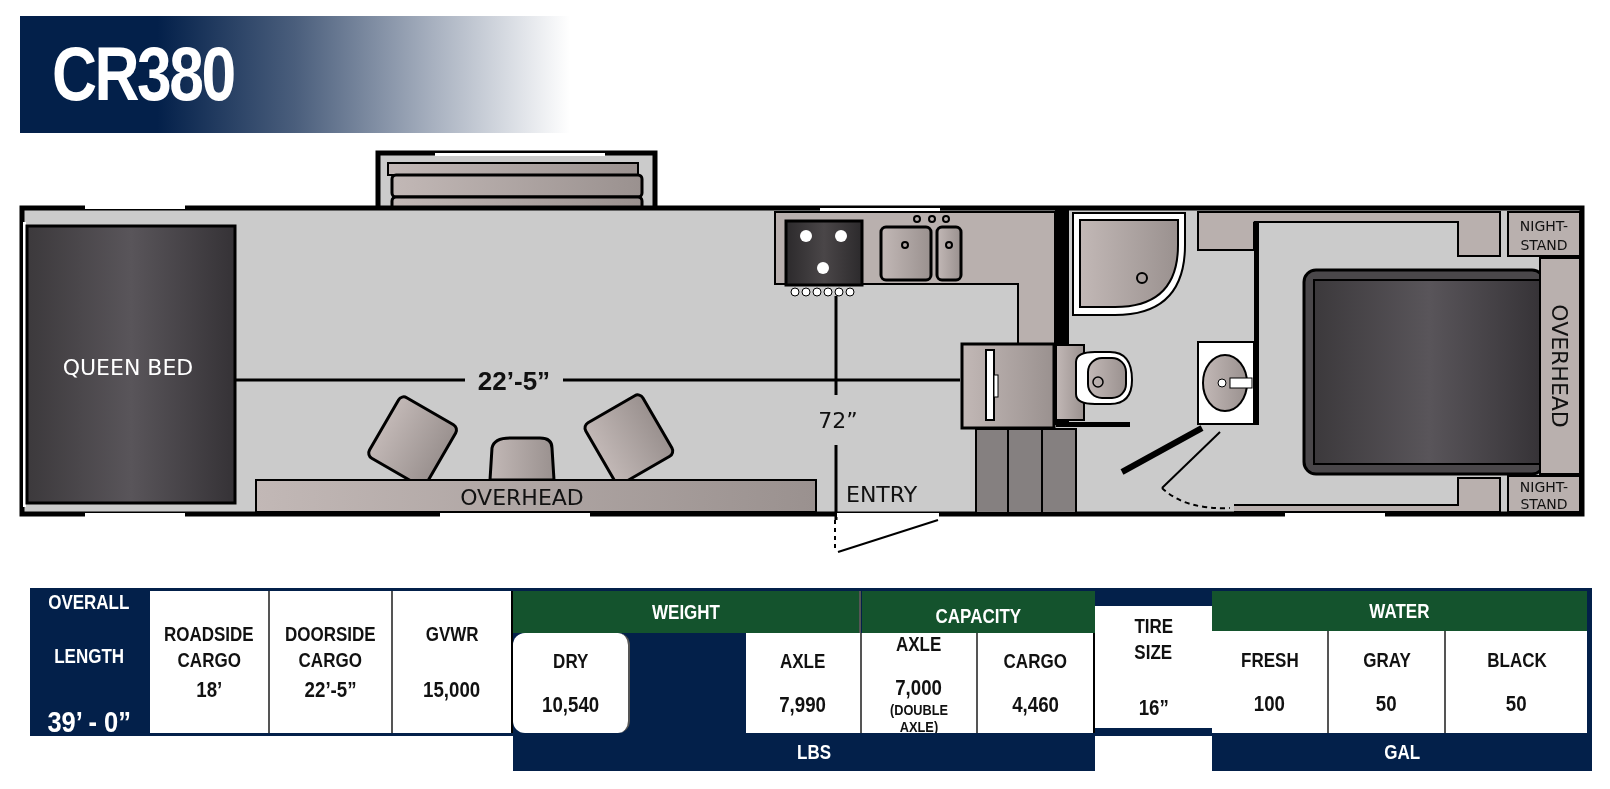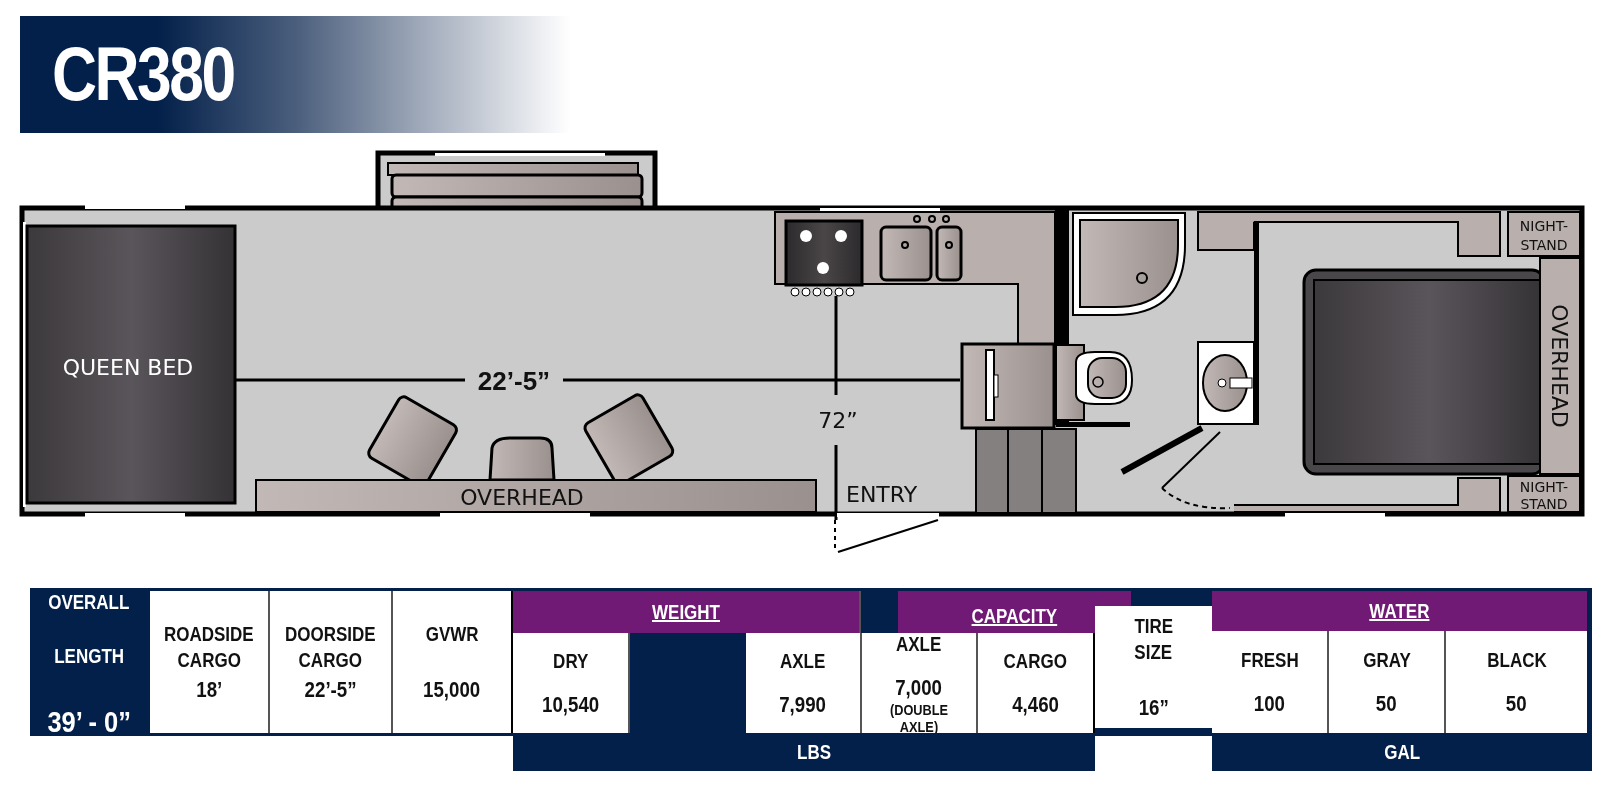--- a/index.html
+++ b/index.html
@@ -10,21 +10,21 @@
     font-weight:bold; font-size:76px; letter-spacing:-3px; transform:scaleX(0.82); transform-origin:left top; line-height:92px; }
   .floorplan { position:absolute; left:0; top:140px; width:1610px; height:420px; }
   .fp-label { font-family:"DejaVu Sans", sans-serif; }
   
   .spec { position:absolute; left:30px; top:588px; width:1562px; height:186px; }
   .cell { position:absolute; box-sizing:border-box; display:flex; flex-direction:column; align-items:center; justify-content:center;
     font-family:"Liberation Sans", sans-serif; font-weight:bold; color:#111; text-align:center; }
   .hdr { font-size:20px; transform:scaleX(0.85); line-height:26px; }
   .val { font-size:22px; transform:scaleX(0.85); line-height:26px; }
   .navy { background:#03204a; color:#fff; }
-  .black { background:#701a75; color:#fff;text-decoration:underline; }
+  .black { background:#14532d; color:#fff; }
   .white { background:#fff; border-right:2px solid #555; }
   .sub { font-size:15px; transform:scaleX(0.85); }
 </style>
 </head>
 <body>
 
 <div class="title-banner">
   <div class="title-text">CR380</div>
 </div>
 
@@ -215,30 +215,30 @@
     <span class="val" style="margin-top:4px;">22’-5”</span>
   </div>
   <div class="cell white" style="left:363px;top:3px;width:120px;height:142px;border-right:2px solid #000;">
     <span class="hdr">GVWR</span>
     <span class="val" style="margin-top:30px;">15,000</span>
   </div>
 
   <div class="cell black" style="left:483px;top:3px;width:348px;height:42px;border-right:2px solid #555;">
     <span class="hdr">WEIGHT</span>
   </div>
-  <div class="cell white" style="left:483px;top:45px;width:117px;height:100px;">
+  <div class="cell white" style="left:483px;top:45px;width:117px;height:100px;border-radius:12px;">
     <span class="hdr">DRY</span>
     <span class="val" style="margin-top:18px;">10,540</span>
   </div>
   <div class="cell white" style="left:716px;top:45px;width:116px;height:100px;">
     <span class="hdr">AXLE</span>
     <span class="val" style="margin-top:18px;">7,990</span>
   </div>
 
-  <div class="cell black" style="left:868px;top:3px;width:233px;height:50px;">
+  <div class="cell black" style="left:832px;top:3px;width:233px;height:50px;">
     <span class="hdr">CAPACITY</span>
   </div>
   <div class="cell white" style="left:832px;top:45px;width:116px;height:100px;">
     <span class="hdr">AXLE</span>
     <span class="val" style="margin-top:18px;">7,000</span>
     <span class="sub">(DOUBLE AXLE)</span>
   </div>
   <div class="cell white" style="left:948px;top:45px;width:117px;height:100px;border-right:2px solid #000;">
     <span class="hdr">CARGO</span>
     <span class="val" style="margin-top:18px;">4,460</span>

